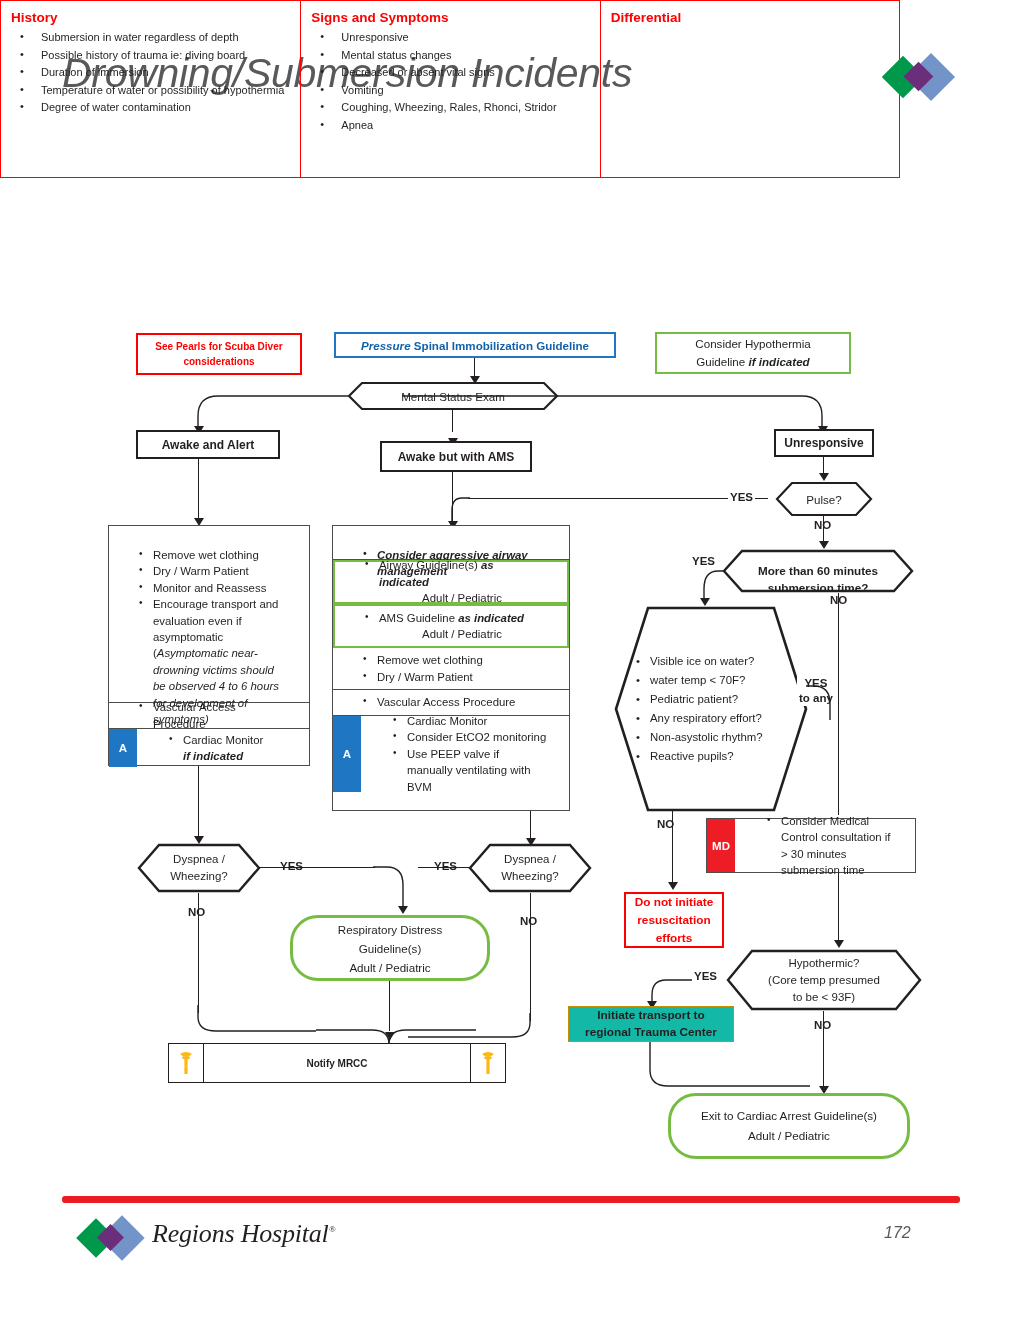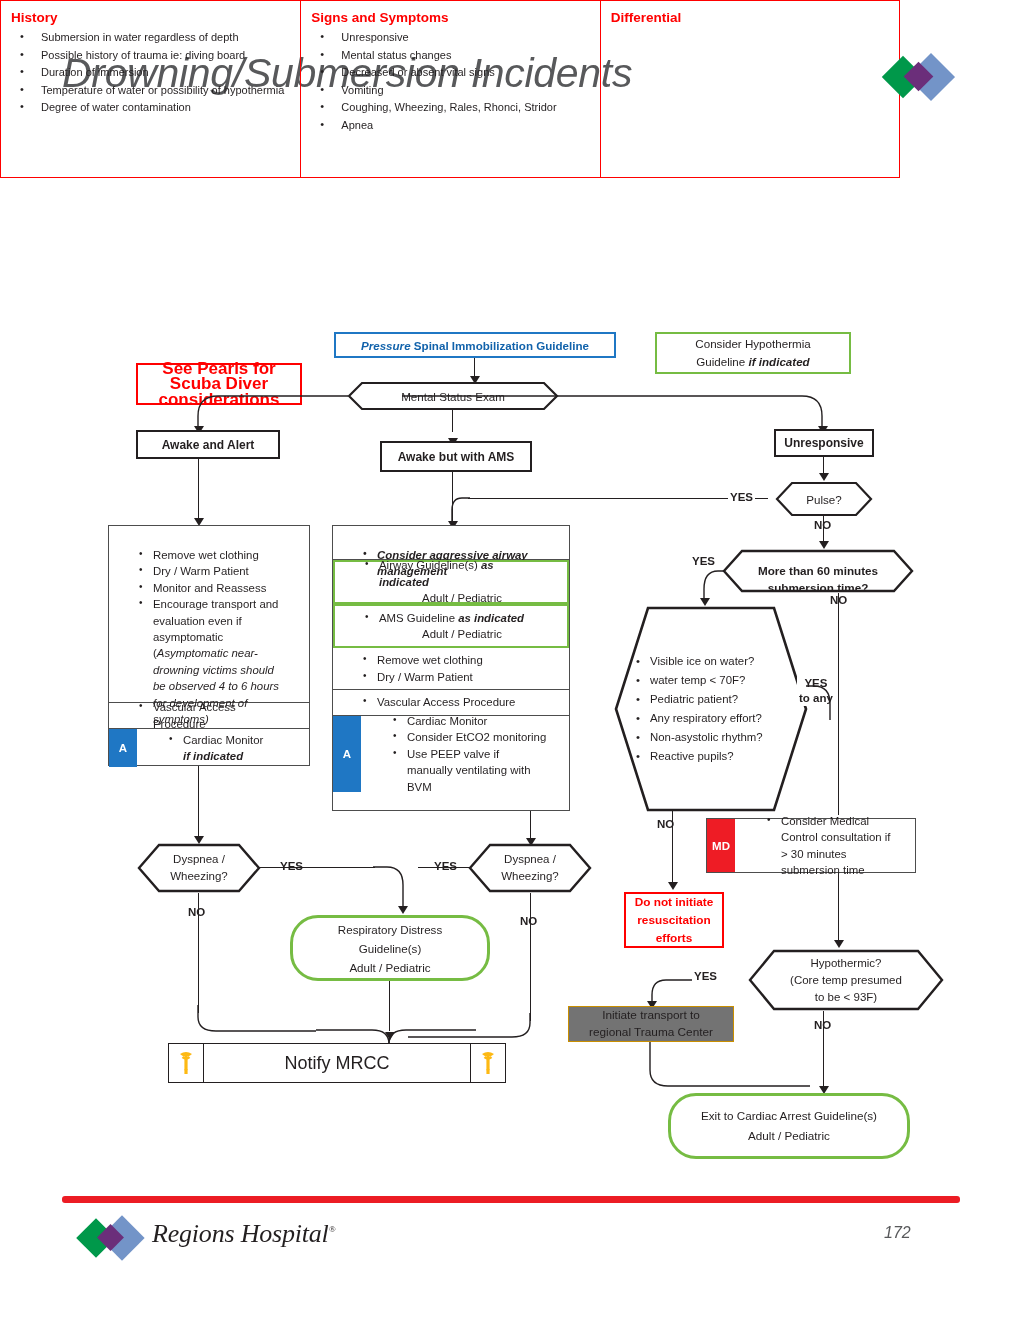--- a/index.html
+++ b/index.html
@@ -50,21 +50,21 @@
     display:flex; align-items:center; justify-content:center; text-align:center;
   }
   .node .txt{ display:block; width:100%; }
   .rect-bold{ border:2.2px solid #231f20; }
 
   .b-red{ border:2px solid #ff0000; color:#ff0000; font-weight:bold; }
   .b-blue{ border:2.2px solid #1f77c4; color:#1162ab; font-weight:bold; }
   .b-green{ border:2.6px solid #76bc43; color:#231f20; }
   .b-greenround{ border:3.4px solid #76bc43; border-radius:28px; color:#231f20;}
 
-  .fill-orange{ background:#737373; border:1.2px solid #c98f00; color:#231f20; font-weight:normal;}
+  .fill-orange{ background:#14b8a6; border:1.2px solid #c98f00; color:#231f20; font-weight:bold;}
   .hexwrap{position:absolute;}
   .hexwrap svg{position:absolute;left:0;top:0;overflow:visible;}
   .hexlabel{
     position:absolute; left:0; top:0; width:100%; height:100%;
     display:flex; align-items:center; justify-content:center; text-align:center;
     box-sizing:border-box;
   }
 
   
   .stack{position:absolute;box-sizing:border-box;background:#fff;border:1.2px solid #4d4d4d;}
@@ -108,21 +108,21 @@
   
   #notify-mrcc{
     position:absolute;left:168px;top:1043px;width:338px;height:40px;
     border:1.6px solid #231f20;box-sizing:border-box;background:#fff;
     display:flex;align-items:stretch;
   }
   #notify-mrcc .cad{width:34px;display:flex;align-items:center;justify-content:center;
     border-right:1.6px solid #231f20;}
   #notify-mrcc .cad.r{border-right:none;border-left:1.6px solid #231f20;}
   #notify-mrcc .lbl{flex:1;display:flex;align-items:center;justify-content:center;
-    font-size:18px;font-weight:normal;}
+    font-size:10px;font-weight:bold;}
 
   
   #footer-rule{left:62px;top:1196px;width:898px;height:7px;background:#ec1c24;border-radius:3px;}
   #footer-logo-text{
     left:152px;top:1219px;font-family:"Liberation Serif",serif;font-size:26px;
     color:#231f20;letter-spacing:-0.2px;white-space:nowrap;
   }
   #footer-logo-text sup{font-size:9px;vertical-align:super;}
   #page-number{left:884px;top:1224px;font-size:16px;color:#58595b;}
 
@@ -160,21 +160,21 @@
       <li>Vomiting</li>
       <li>Coughing, Wheezing, Rales, Rhonci, Stridor</li>
       <li>Apnea</li>
     </ul>
   </div>
   <div class="hcol c3">
     <h3>Differential</h3>
   </div>
 </div>
 
-<div class="node b-red" style="left:136px;top:333px;width:166px;height:42px;font-size:17px;line-height:15.5px;padding:0 4px;margin-top:30px;">
+<div class="node b-red" style="left:136px;top:333px;width:166px;height:42px;font-size:10px;line-height:15.5px;padding:0 4px;">
   <span class="txt">See Pearls for Scuba Diver considerations</span>
 </div>
 
 <div class="node b-blue" style="left:334px;top:332px;width:282px;height:26px;font-size:11.6px;">
   <span class="txt"><em>Pressure</em><span> Spinal Immobilization Guideline</span></span>
 </div>
 
 <div class="node b-green" style="left:655px;top:332px;width:196px;height:42px;font-size:11.6px;line-height:18px;">
   <span class="txt">
     <span>Consider Hypothermia</span><br>
@@ -295,21 +295,21 @@
 <div class="arrow abs" style="left:834px;top:940px;"></div>
 
 <div class="node b-red" style="left:624px;top:892px;width:100px;height:56px;font-size:11.8px;line-height:18px;">
   <span class="txt">
     <span>Do not initiate</span><br>
     <span>resuscitation</span><br>
     <span>efforts</span>
   </span>
 </div>
 
-<div class="hexwrap" style="left:748px;top:949px;width:196px;height:62px;">
+<div class="hexwrap" style="left:726px;top:949px;width:196px;height:62px;">
   <svg width="196" height="62" viewBox="0 0 196 62">
       <polygon points="26,2 170,2 194,31 170,60 26,60 2,31" fill="#fff" stroke="#231f20" stroke-width="2.4"></polygon>
     </svg>
   <div class="hexlabel" style="font-size:11.5px;line-height:17px;">
     <span class="txt">
       <span>Hypothermic?</span><br>
       <span>(Core temp presumed</span><br>
       <span>to be &lt; 93F)</span>
     </span>
   </div>

